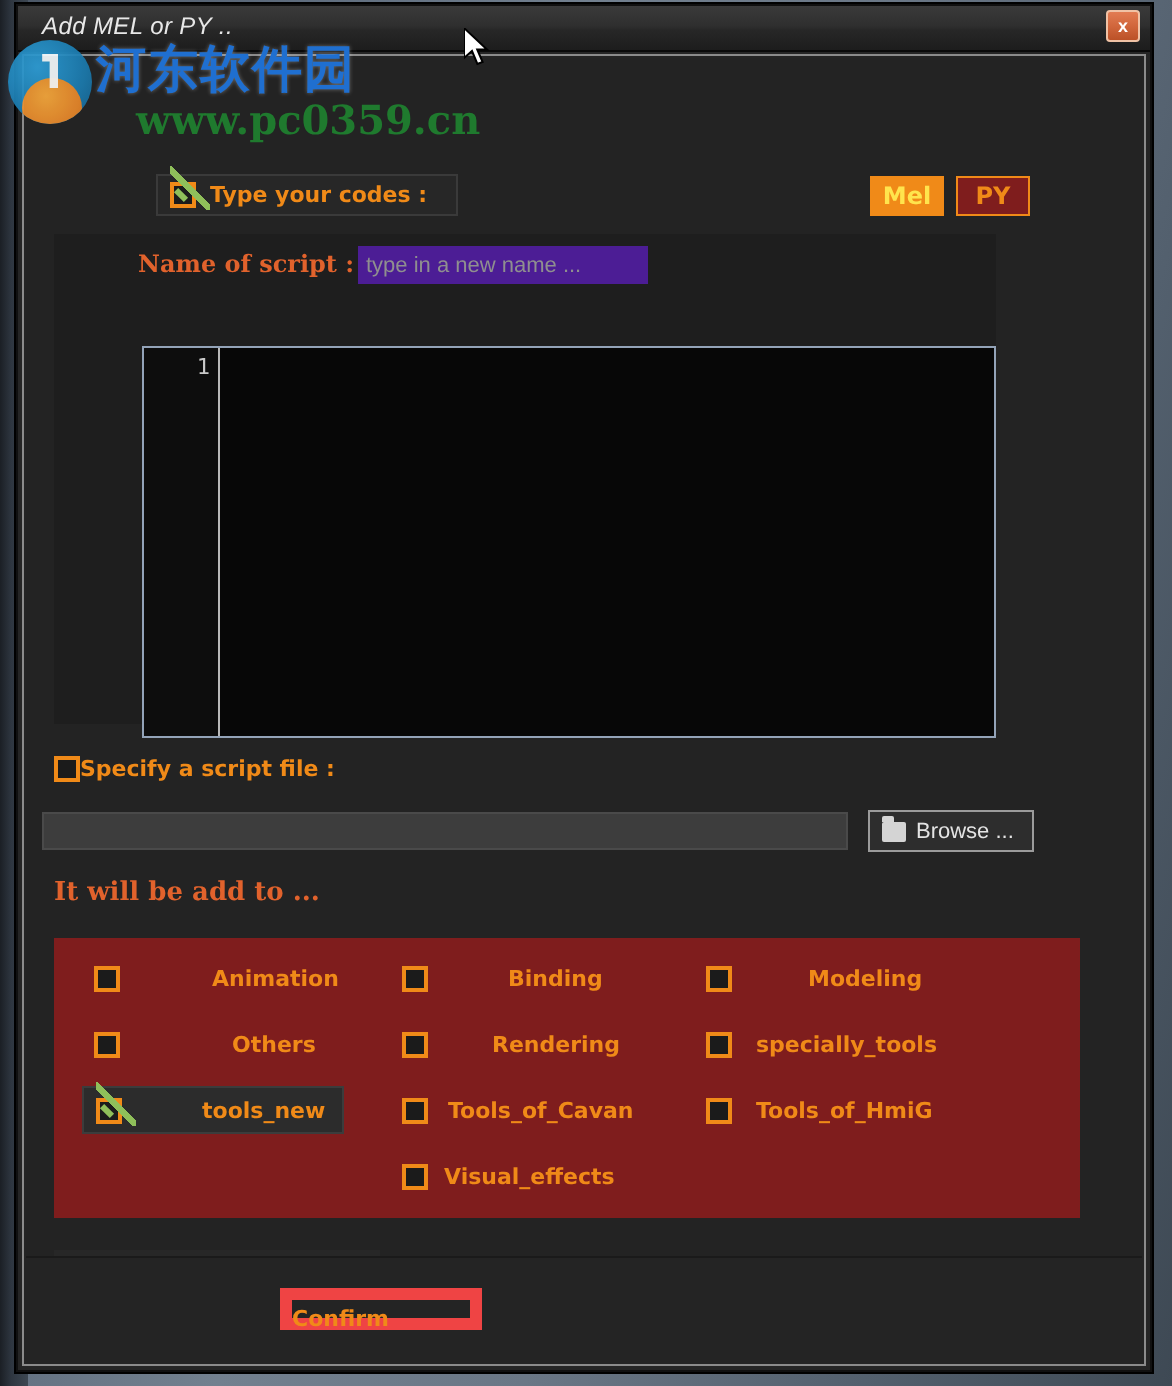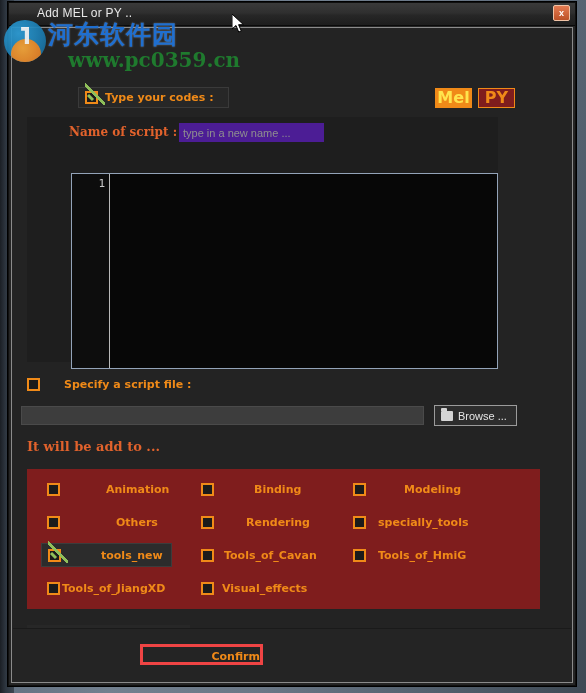--- a/index.html
+++ b/index.html
@@ -44,27 +44,28 @@
 
   
   #titlebar {
     position: relative;
     height: 22px;
     background: linear-gradient(180deg,#3a3a3a 0%, #2f2f2f 45%, #272727 55%, #1d1d1d 100%);
     border-bottom: 1px solid #0a0a0a;
   }
   #title-text {
     position: absolute;
-    left: 28px;
+    left: 12px;
     top: 3px;
     font-size: 12px;
     color: #e8e8e8;
     font-family: "Liberation Sans", sans-serif;
     letter-spacing: .2px;
     white-space: nowrap;
+    font-style: italic;
   }
   #close-btn {
     position: absolute;
     right: 5px;
     top: 2px;
     width: 17px;
     height: 16px;
     background: linear-gradient(180deg,#e27b52 0%, #d1663c 50%, #bb5127 100%);
     border: 1px solid #f0c2a5;
     border-radius: 2px;
@@ -166,21 +167,21 @@
     position: absolute;
     right: 32px;
     top: 1px;
     display: flex;
     gap: 6px;
   }
   .lang-btn {
     width: 37px;
     height: 20px;
     box-sizing: border-box;
-    font-size: 16px;
+    font-size: 12px;
     font-weight: bold;
     text-align: center;
     line-height: 18px;
     border: 1px solid #f08a18;
     font-family: "DejaVu Sans", sans-serif;
     cursor: pointer;
   }
   .lang-btn.active {
     background: #f08a18;
     color: #ffe44d;
@@ -273,21 +274,21 @@
     resize: none;
   }
 
   
   #specify-row {
     position: absolute;
     left: 6px;
     top: 333px;
     display: inline-flex;
     align-items: center;
-    gap: 24px;
+    gap: 0;
   }
   #file-input {
     position: absolute;
     left: 0px;
     top: 361px;
     width: 403px;
     height: 19px;
     background: #3d3d3d;
     border: 1px solid #4a4a4a;
     box-sizing: border-box;
@@ -394,29 +395,29 @@
     left: 0;
     bottom: 0;
     width: 100%;
     height: 52px;
     background: #242424;
     border-top: 1px solid #1a1a1a;
   }
   .dlg-btn {
     position: absolute;
     top: 15px;
-    width: 123px;
+    width: 101px;
     height: 21px;
     box-sizing: border-box;
     background: #242424;
-    border: 3px solid #ef4444;
+    border: 6px solid #ef4444;
     color: #f08a18;
     font-size: 11px;
     font-weight: bold;
-    text-align: right;
+    text-align: left;
     line-height: 19px;
     font-family: "DejaVu Sans", sans-serif;
     cursor: pointer;
   }
   #confirm-btn { left: 127px; }
   #cancel-btn { left: 329px; }
 
   
   #watermark {
     position: absolute;
@@ -575,24 +576,20 @@
               <span class="cat-label" style="margin-left: 33px;">tools_new</span>
             </div>
             <div class="cat-item" style="left: 168px; top: 74px;">
               <span class="cbox"></span>
               <span class="cat-label" style="margin-left: 3px;">Tools_of_Cavan</span>
             </div>
             <div class="cat-item" style="left: 320px; top: 74px;">
               <span class="cbox"></span>
               <span class="cat-label" style="margin-left: 5px;">Tools_of_HmiG</span>
             </div>
-            <div class="cat-item" style="left: 14px; top: 107px;">
-              <span class="cbox"></span>
-              <span class="cat-label" style="margin-left: -5px;">Tools_of_JiangXD</span>
-            </div>
             <div class="cat-item" style="left: 168px; top: 107px;">
               <span class="cbox"></span>
               <span class="cat-label" style="margin-left: 1px;">Visual_effects</span>
             </div>
           </div>
 
       <div id="fav-row">
         <span class="cbox"></span>
         <span class="lbl-orange">Add it to Favorites</span>
       </div>

